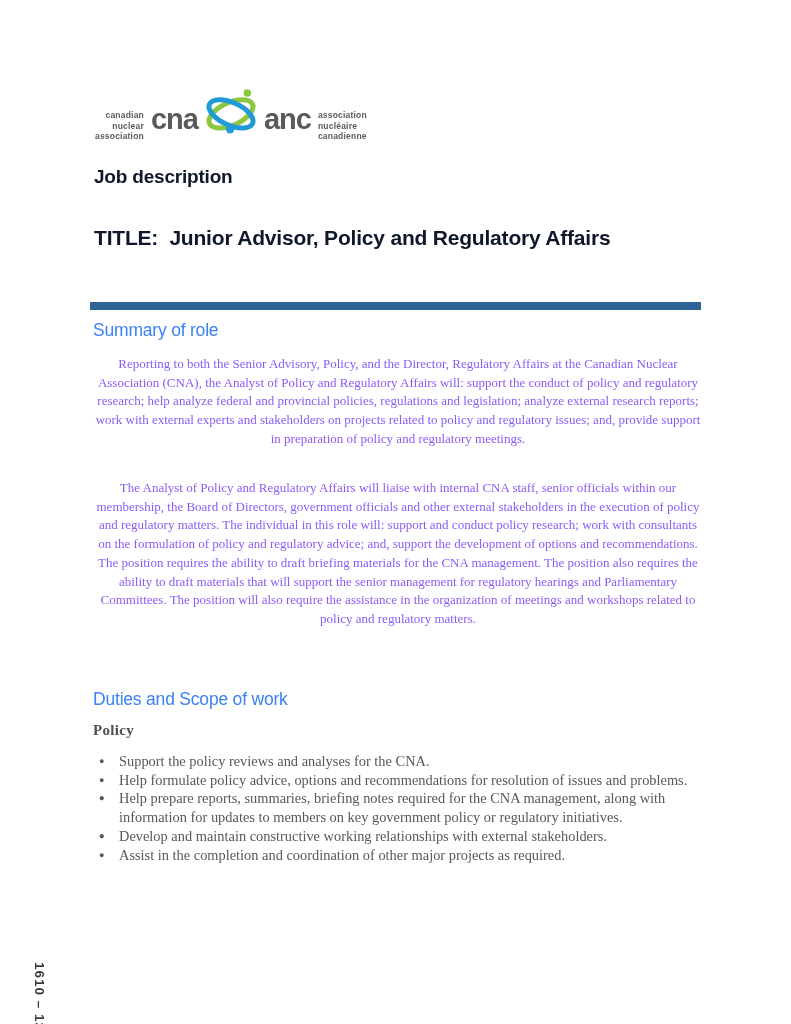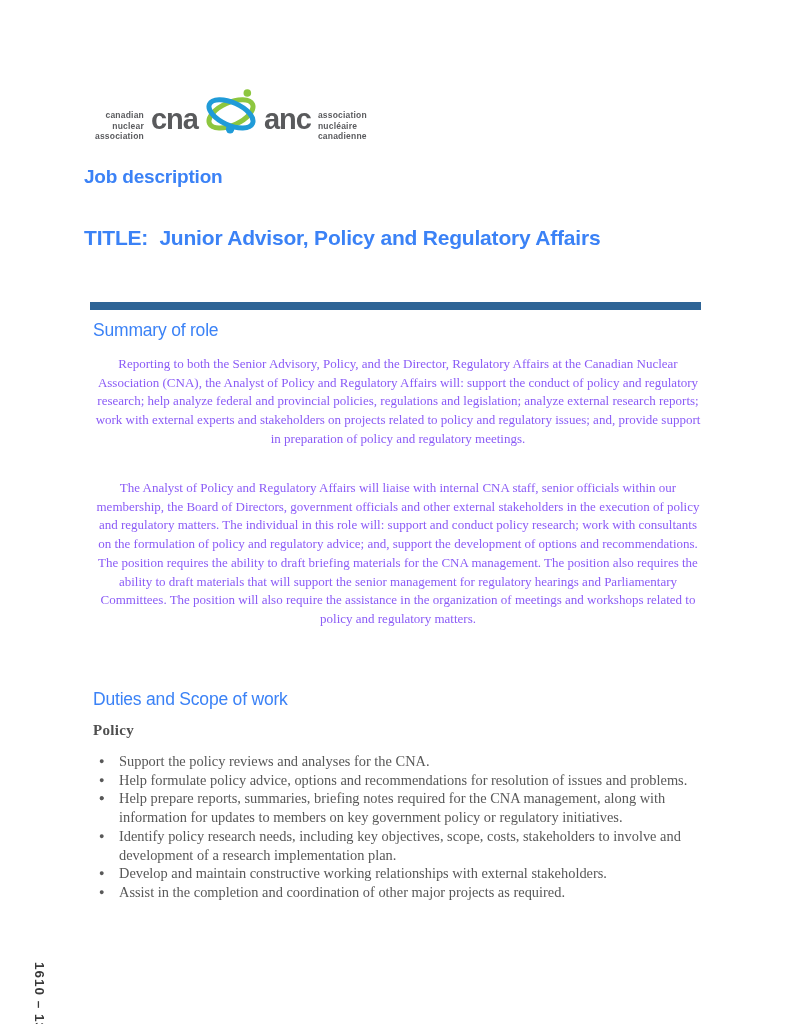--- a/index.html
+++ b/index.html
@@ -27,22 +27,22 @@
   .logo-word{
     font-family:"Liberation Sans",sans-serif;
     font-weight:bold;font-size:29px;color:#595a5c;
     line-height:40px;letter-spacing:-1px;
     transform:translateY(-3px);
   }
   .logo-icon{width:58px;height:54px;margin:0 4px;transform:translateY(-2px);}
 
   
   .h-cyan{
-    position:absolute;left:84px;
-    color:#3b82f6;font-weight:bold;
+    position:absolute;left:94px;
+    color:#0f172a;font-weight:bold;
     font-family:"Liberation Sans",sans-serif;
     letter-spacing:-0.2px;
     white-space:pre-wrap;
   }
   #job-heading{top:166px;font-size:19px;}
   #title-heading{top:226px;font-size:21px;}
 
   .rule{
     position:absolute;left:90px;top:302px;
     width:611px;height:8px;background:#2e6496;
@@ -135,20 +135,20 @@
   <div class="bodytext" id="para2">The Analyst of Policy and Regulatory Affairs will liaise with internal CNA staff, senior officials within our membership, the Board of Directors, government officials and other external stakeholders in the execution of policy and regulatory matters. The individual in this role will: support and conduct policy research; work with consultants on the formulation of policy and regulatory advice; and, support the development of options and recommendations. The position requires the ability to draft briefing materials for the CNA management. The position also requires the ability to draft materials that will support the senior management for regulatory hearings and Parliamentary Committees. The position will also require the assistance in the organization of meetings and workshops related to policy and regulatory matters.</div>
 
   <div class="h-steel" id="duties-heading">Duties and Scope of work</div>
   <div id="policy-subheading">Policy</div>
 
   <ul class="duties">
     <li><span class="blt">●</span><span>Support the policy reviews and analyses for the CNA.</span></li>
     <li><span class="blt">●</span><span>Help formulate policy advice, options and recommendations for resolution of issues and problems.</span></li>
     <li><span class="blt">●</span></li>
     <li><span class="blt">●</span><span>Help prepare reports, summaries, briefing notes required for the CNA management, along with information for updates to members on key government policy or regulatory initiatives.</span></li>
-    <li><span class="blt">●</span><span>Identify policy research needs, including key objectives, scope, costs, stakeholders to involve and development of a research implementation plan.</span></li>
+    <li><span class="blt">●</span></li>
     <li><span class="blt">●</span><span>Develop and maintain constructive working relationships with external stakeholders.</span></li>
     <li><span class="blt">●</span><span>Assist in the completion and coordination of other major projects as required.</span></li>
   </ul>
 
   <div class="doc-number">1610 – 13</div>
 
 </div>
 
 </body></html>

